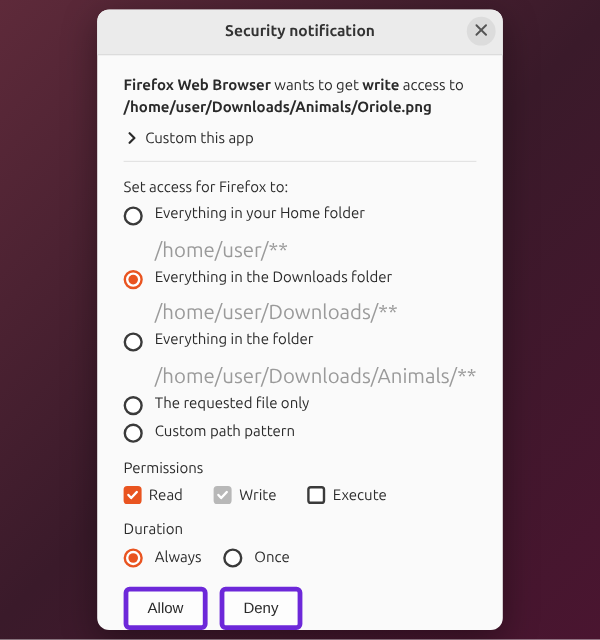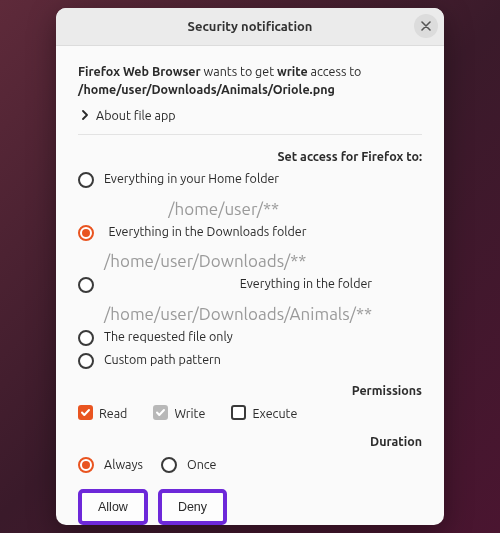--- a/index.html
+++ b/index.html
@@ -5,21 +5,21 @@
   * { box-sizing: border-box; margin: 0; padding: 0; }
   body {
     width: 500px; height: 533px;
     font-family: "Ubuntu", "Cantarell", "Segoe UI", sans-serif;
     background: linear-gradient(135deg, #5e2a3a 0%, #3a1a2a 50%, #4a1530 100%);
     display: flex; align-items: center; justify-content: center;
     font-size: 13px;
     color: #2c2c2c;
   }
   .dialog {
-    width: 388px;
+    width: 338px;
     background: #fafafa;
     border-radius: 10px;
     box-shadow: 0 8px 28px rgba(0,0,0,.35);
     overflow: hidden;
   }
   .titlebar {
     background: #ebebeb;
     border-bottom: 1px solid #dcdcdc;
     height: 38px;
     display: flex; align-items: center; justify-content: center;
@@ -39,22 +39,22 @@
   .request-line { font-size: 12.5px; line-height: 1.45; color:#2a2a2a; }
   .request-line b { font-weight: 700; }
   .about-row {
     display: flex; align-items: center; gap: 6px;
     margin: 10px 0 12px 2px;
     font-size: 12.5px; color:#2a2a2a;
     cursor: pointer;
   }
   .chevron svg { display:block; }
   .hr { border: none; border-top: 1px solid #e3e3e3; margin: 4px 0 14px 0; }
-  .section-label { font-weight: 700; font-size: 12.5px; margin-bottom: 8px; text-align: right; }
-  .radio-group { display: flex; flex-direction: column; gap: 6px; margin-bottom: 14px; text-align: right; }
+  .section-label { font-weight: 400; font-size: 12.5px; margin-bottom: 8px; }
+  .radio-group { display: flex; flex-direction: column; gap: 6px; margin-bottom: 14px; }
   .radio-item { display: flex; align-items: flex-start; gap: 10px; cursor: pointer; }
   .radio-outer {
     width: 16px; height: 16px; border: 2px solid #3a3a3a;
     border-radius: 50%; flex-shrink: 0; margin-top: 1px;
     display: flex; align-items: center; justify-content: center;
     background: #fff;
   }
   .radio-item.selected .radio-outer { border-color: #e95420; }
   .radio-inner {
     width: 8px; height: 8px; border-radius: 50%; background: #e95420;
@@ -107,21 +107,21 @@
     <p class="request-line">
       <b>Firefox Web Browser</b><span> wants to get </span><b>write</b><span> access to </span><b>/home/user/Downloads/Animals/Oriole.png</b>
     </p>
 
     <div class="about-row">
       <span class="chevron">
         <svg width="10" height="10" viewBox="0 0 10 10">
             <path d="M3 1 L7 5 L3 9" fill="none" stroke="#2a2a2a" stroke-width="1.8" stroke-linecap="round" stroke-linejoin="round"></path>
           </svg>
       </span>
-      <span>About file app</span>
+      <span>Custom this app</span>
     </div>
 
     <hr class="hr">
 
     <div class="section-label">Set access for Firefox to:</div>
 
     <div class="radio-group" id="access-group">
         <div class="radio-item">
           <span class="radio-outer"></span>
           <span class="radio-texts">

